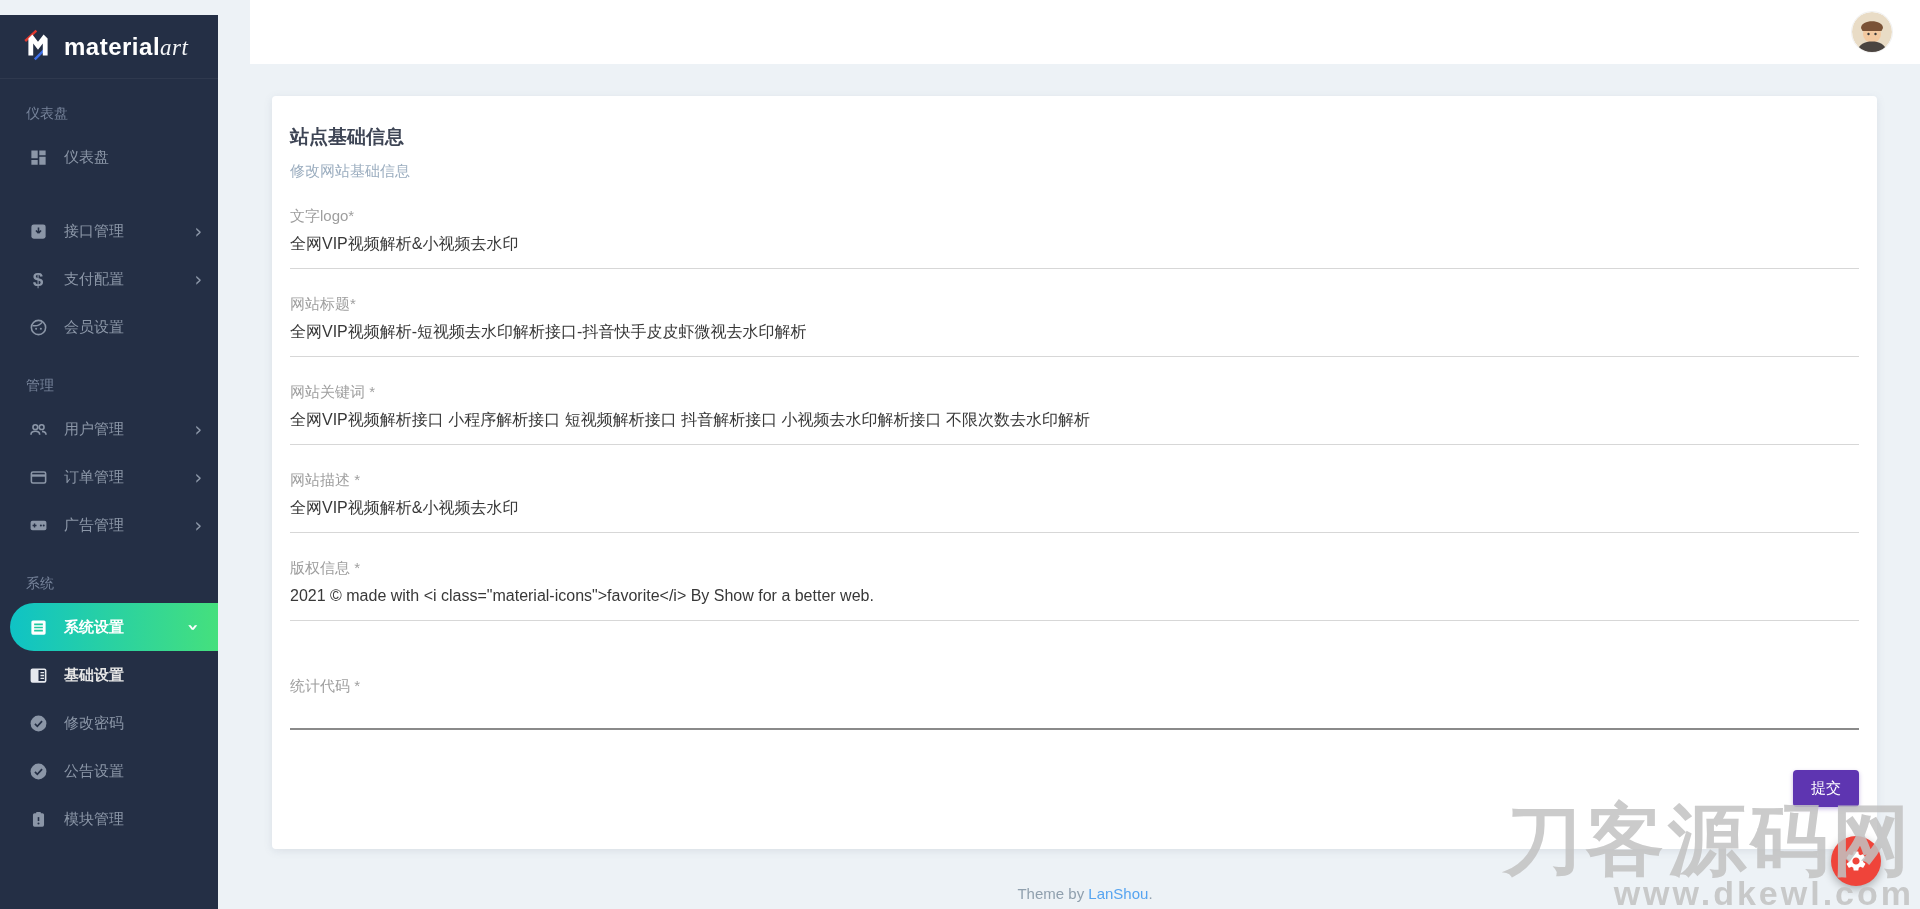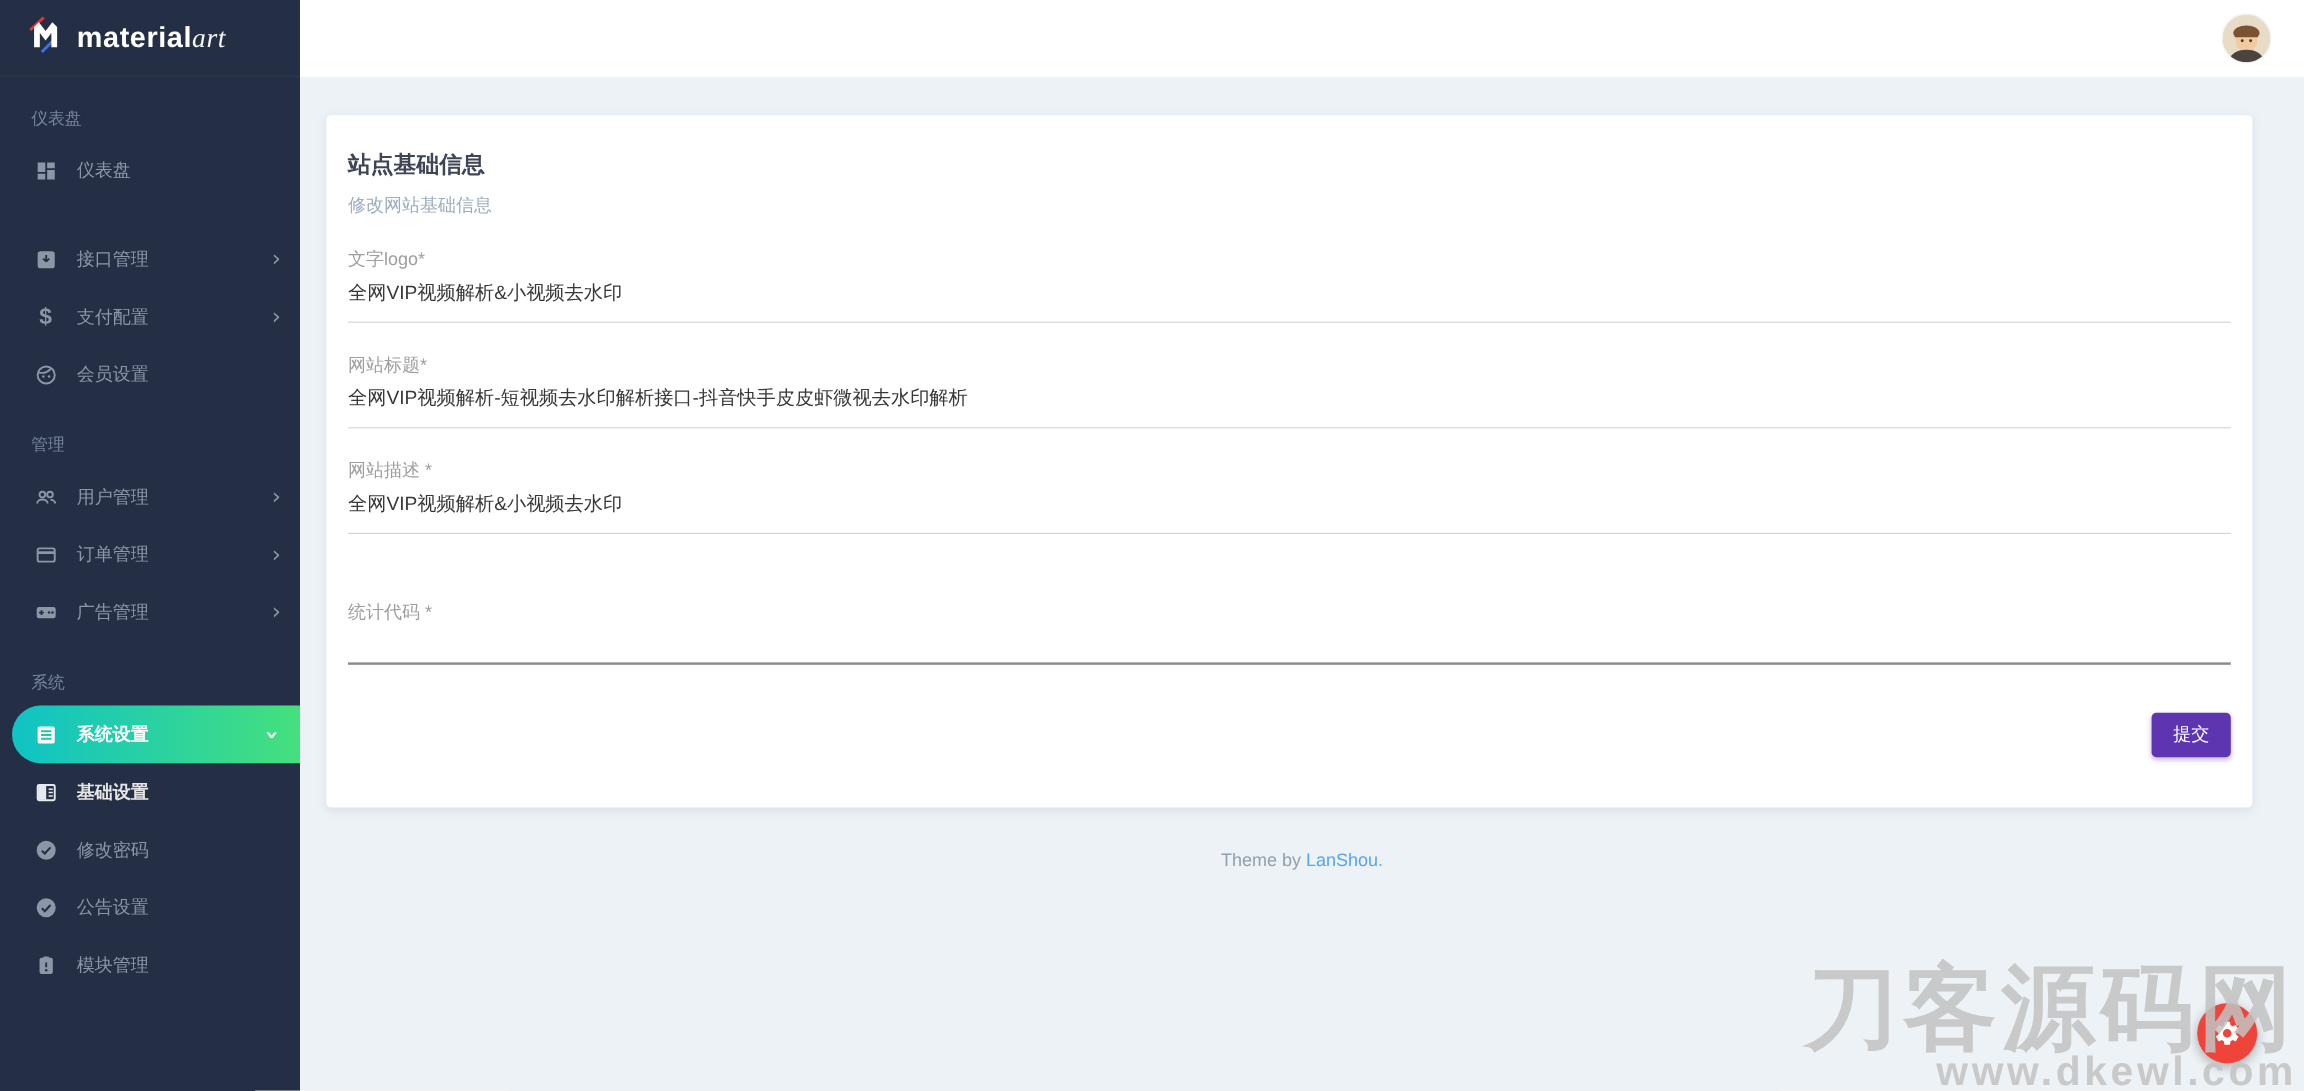--- a/index.html
+++ b/index.html
@@ -4,21 +4,21 @@
 <style>
   * { margin:0; padding:0; box-sizing:border-box; }
   html,body { width:1920px; height:909px; overflow:hidden; }
   body {
     font-family:"Liberation Sans","DejaVu Sans",sans-serif;
     background:#edf2f6; position:relative; color:#3e4555;
   }
 
   
   .sidebar {
-    position:absolute; left:0; top:0; bottom:0; width:250px;
+    position:absolute; left:0; top:15px; bottom:0; width:218px;
     background:#242f45; z-index:10; overflow:hidden;
   }
   .logo-row {
     height:64px; display:flex; align-items:center; padding-left:22px; gap:10px;
     border-bottom:1px solid rgba(255,255,255,.05);
   }
   .logo-text { color:#fff; font-size:24px; font-weight:bold; letter-spacing:.5px; }
   .logo-text .script {
     font-weight:normal; font-style:italic; font-family:"Liberation Serif","DejaVu Serif",serif;
     font-size:23px; color:#f4f6f8;
@@ -272,26 +272,34 @@
     <div class="field">
       <label>文字logo*</label>
       <input type="text" value="全网VIP视频解析&amp;小视频去水印" style="">
     </div>
 
     <div class="field">
       <label>网站标题*</label>
       <input type="text" value="全网VIP视频解析-短视频去水印解析接口-抖音快手皮皮虾微视去水印解析" style="">
     </div>
 
+    <div class="field">
+      <label>网站关键词 *</label>
+      <input type="text" value="全网VIP视频解析接口 小程序解析接口 短视频解析接口 抖音解析接口 小视频去水印解析接口 不限次数去水印解析" style="">
+    </div>
 
     <div class="field">
       <label>网站描述 *</label>
       <input type="text" value="全网VIP视频解析&amp;小视频去水印" style="">
     </div>
 
+    <div class="field">
+      <label>版权信息 *</label>
+      <input type="text" value="2021 © made with &lt;i class=&quot;material-icons&quot;&gt;favorite&lt;/i&gt; By Show for a better web." style="">
+    </div>
 
     <div class="field stat">
       <label>统计代码 *</label>
       <input type="text" value="" style="">
     </div>
 
     <div class="submit-row">
       <button class="submit-btn">提交</button>
     </div>
   </section>

